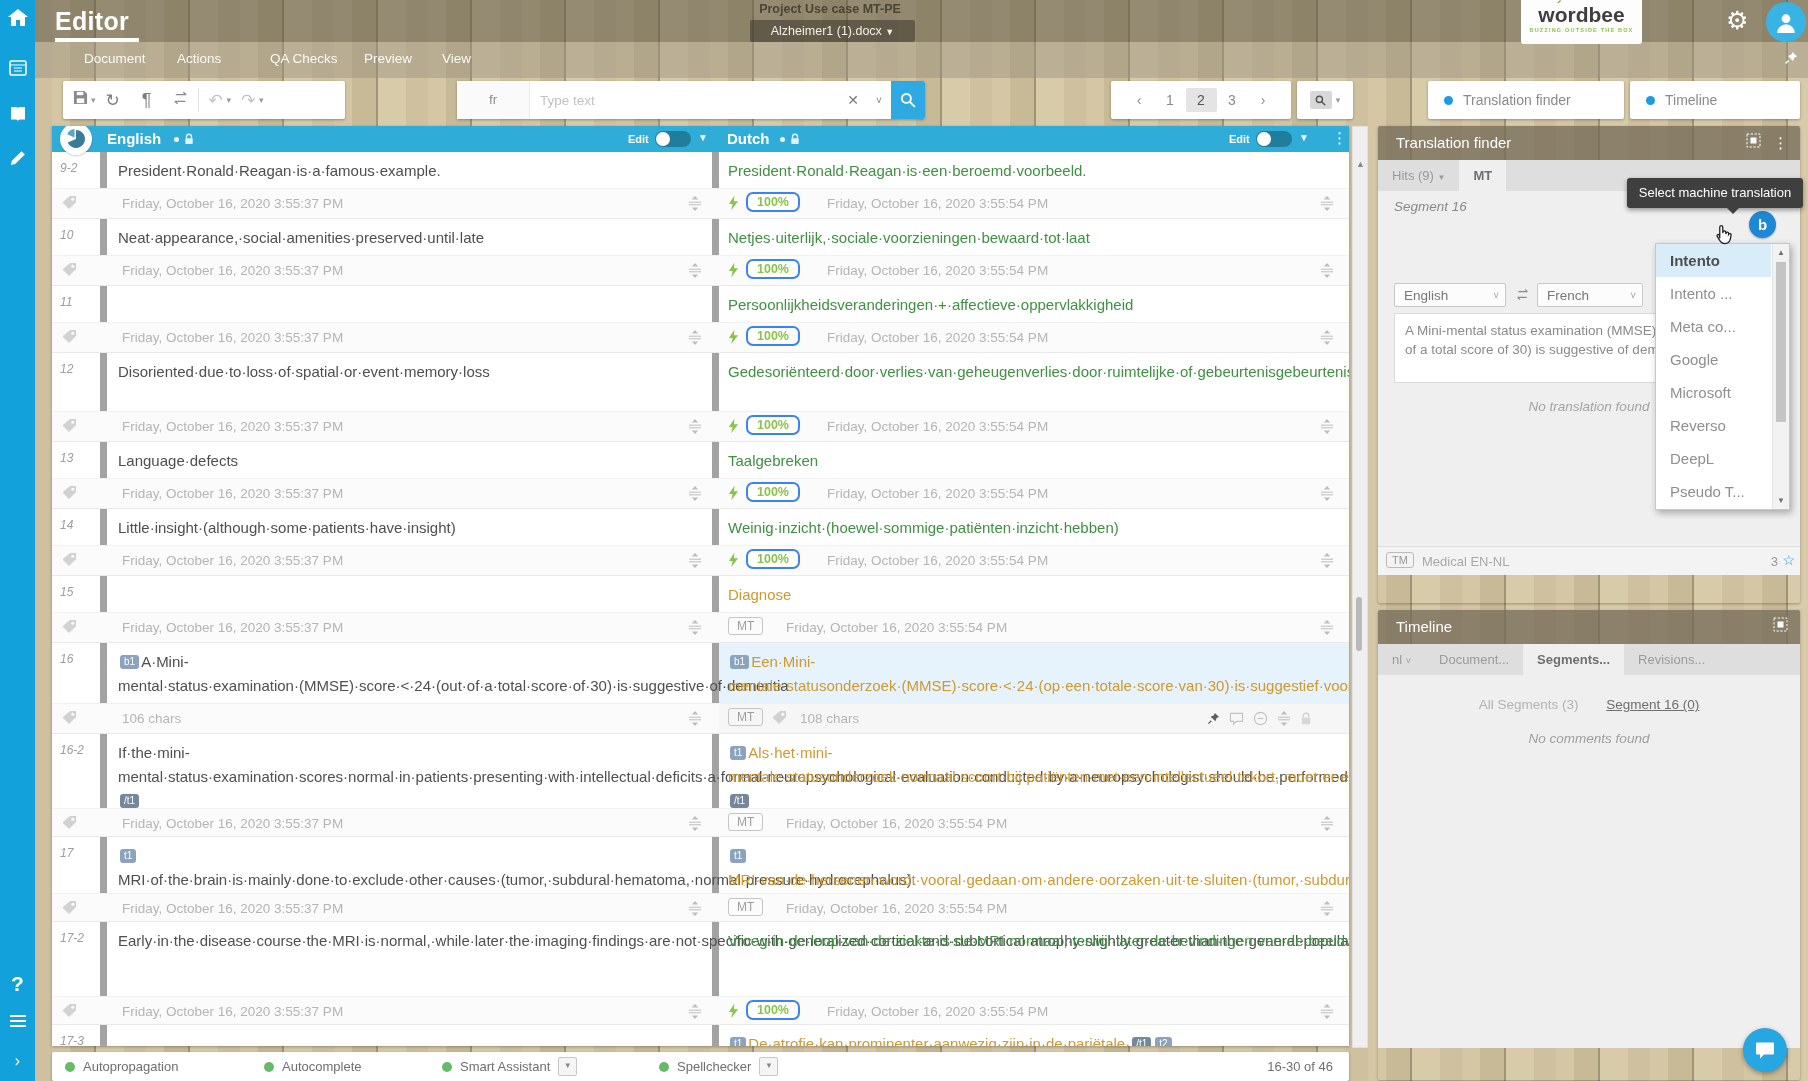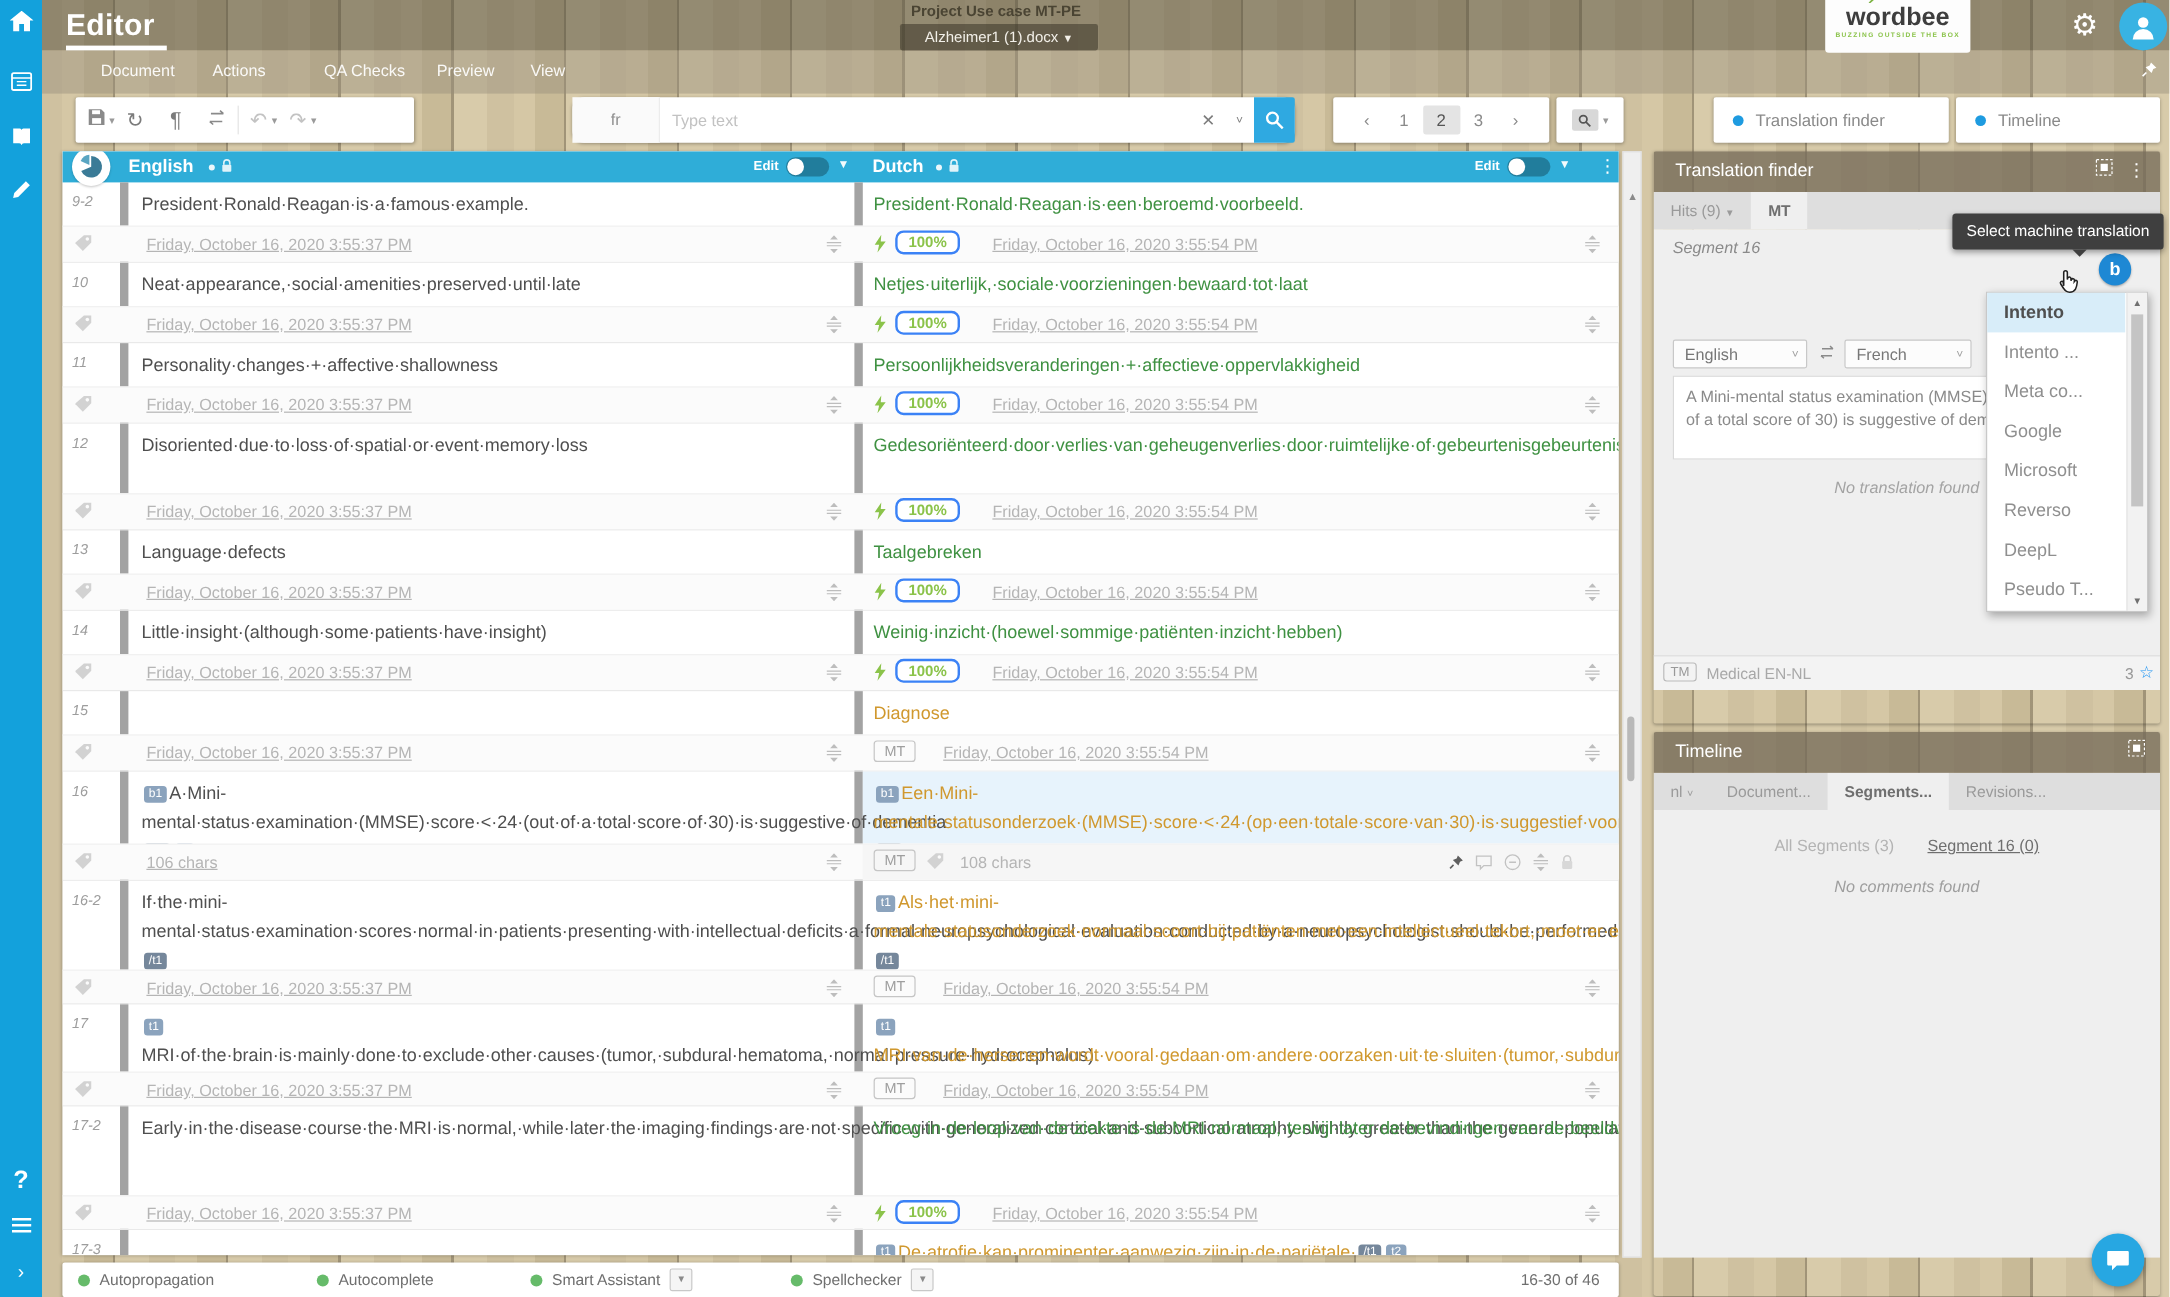--- a/index.html
+++ b/index.html
@@ -70,21 +70,21 @@
   .cell.en{left:66px;}
   .cell.nl{left:676px;}
   .cell.green{color:#3f9142;}
   .cell.amber{color:#d0982e;}
   .selbg{position:absolute;left:667px;top:0;width:630px;height:100%;background:#e7f3fc;}
   .selbg2{position:absolute;left:667px;top:0;width:630px;height:100%;background:#f6f6f6;}
   .tagb{display:inline-block;font-size:10px;font-weight:400;color:#fff;border-radius:3px;padding:1px 4px;
     vertical-align:2px;margin:0 2px;line-height:12px;}
   .tagb.open{background:#8ba3bd;}
   .tagb.close{background:#75879b;}
-  .dt{position:absolute;top:7px;font-size:13.5px;color:#b5b5b5;text-decoration:underline;}
+  .dt{position:absolute;top:7px;font-size:13.5px;color:#b5b5b5;}
   .handle{position:absolute;top:7px;cursor:grab;}
   .gtag{position:absolute;left:10px;top:6px;}
   .badge100{position:absolute;left:694px;top:3px;border:2px solid #3b82f6;color:#8bc34a;font-weight:700;
     font-size:12.5px;border-radius:7px;padding:1px 9px;background:#fff;}
   .badgemt{position:absolute;left:676px;top:4px;border:1px solid #c5c5c5;color:#9e9e9e;
     font-size:12px;border-radius:3px;padding:1px 8px;background:transparent;}
   .boltw{position:absolute;left:676px;top:6px;}
   .chars{position:absolute;top:7px;font-size:13.5px;color:#b5b5b5;}
   .mics{position:absolute;top:7px;display:flex;gap:9px;align-items:center;}
   
@@ -221,21 +221,21 @@
     <span class="tbtn"><svg width="17" height="14" viewBox="0 0 18 14" fill="none" stroke="#8a8a8a" stroke-width="1.4">
           <path d="M4 3.5h11M15 3.5l-3-2.6M14 10.5H3M3 10.5l3 2.6"></path>
         </svg></span>
     <span class="tsep"></span>
     <span class="tbtn dis">↶</span>
     <span class="carat">▾</span>
     <span class="tbtn dis">↷</span>
     <span class="carat">▾</span>
   </div>
 
-  <div class="abs tbox" style="left:477px;width:602px;border-radius:10px;">
+  <div class="abs tbox" style="left:457px;width:468px;">
     <span class="fr-seg">fr</span>
     <input class="type-input" placeholder="Type text" style="">
     <span class="tbtn" style="width:28px;font-size:14px;">✕</span>
     <span class="tbtn" style="width:24px;font-size:10px;">˅</span>
     <span class="search-btn">
       <svg width="16" height="16" viewBox="0 0 15 15" fill="none" stroke="#fff" stroke-width="1.8">
           <circle cx="6" cy="6" r="4.2"></circle>
           <path d="M9.2 9.2L14 14"></path>
         </svg>
     </span>
@@ -360,21 +360,20 @@
             <div class="handle" style="left: 1268px;"><svg width="14" height="15" viewBox="0 0 14 15">
                 <path d="M7 0l3.2 3.6H3.8z" fill="#bdbdbd"></path>
                 <path d="M1 6.2h12M1 8.8h12" stroke="#bdbdbd"></path>
                 <path d="M7 15l3.2-3.6H3.8z" fill="#bdbdbd"></path>
               </svg></div>
           </div>
         </div>
         <div class="srow" style="height: 66px;">
           <div class="tpart" style="height: 36px;">
             <div class="num">11</div>
-            <div class="cell en"><span>Personality·changes·+·affective·shallowness</span></div>
             <div class="cell nl green"><span>Persoonlijkheidsveranderingen·+·affectieve·oppervlakkigheid</span></div>
           </div>
           <div class="mpart" style="height: 29px;">
             <div class="gtag"><svg width="15" height="15" viewBox="0 0 16 16">
                 <path d="M1 7.5L8.5 1H15v6.5L7.5 15 1 8.5z" fill="#d2d2d2"></path>
                 <circle cx="11.5" cy="4.5" r="1.6" fill="#fbfbfb"></circle>
               </svg></div>
             <div class="dt" style="left: 70px;">Friday, October 16, 2020 3:55:37 PM</div>
             <div class="handle" style="left: 636px;"><svg width="14" height="15" viewBox="0 0 14 15">
                 <path d="M7 0l3.2 3.6H3.8z" fill="#bdbdbd"></path>

